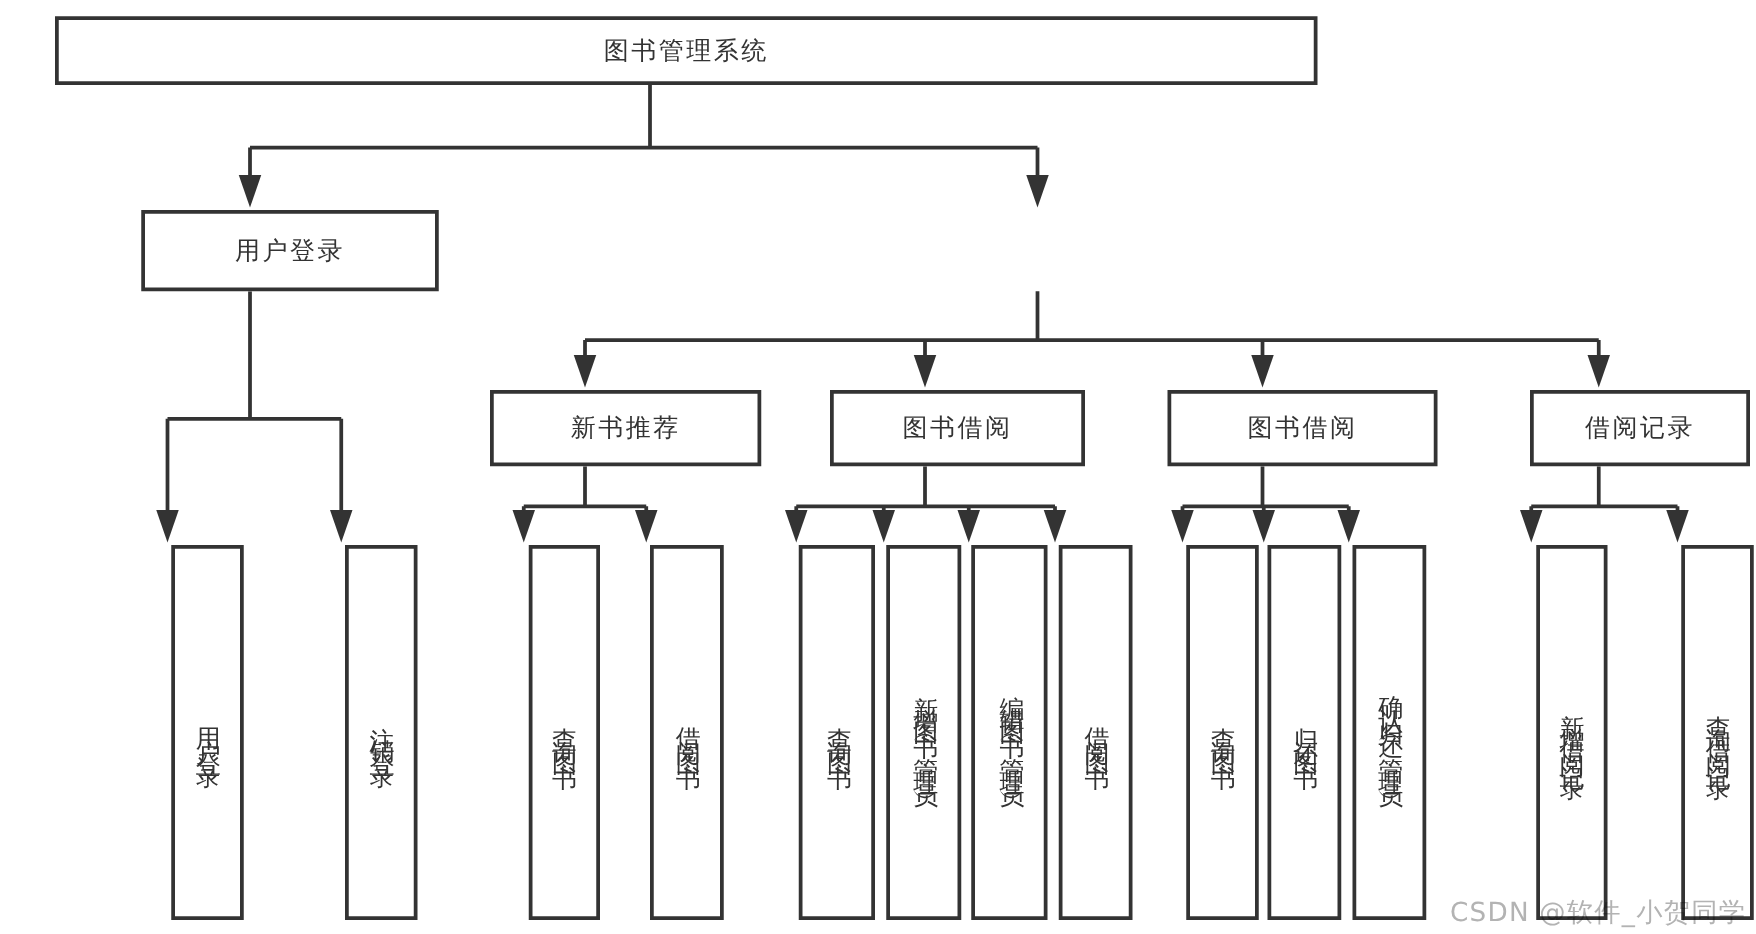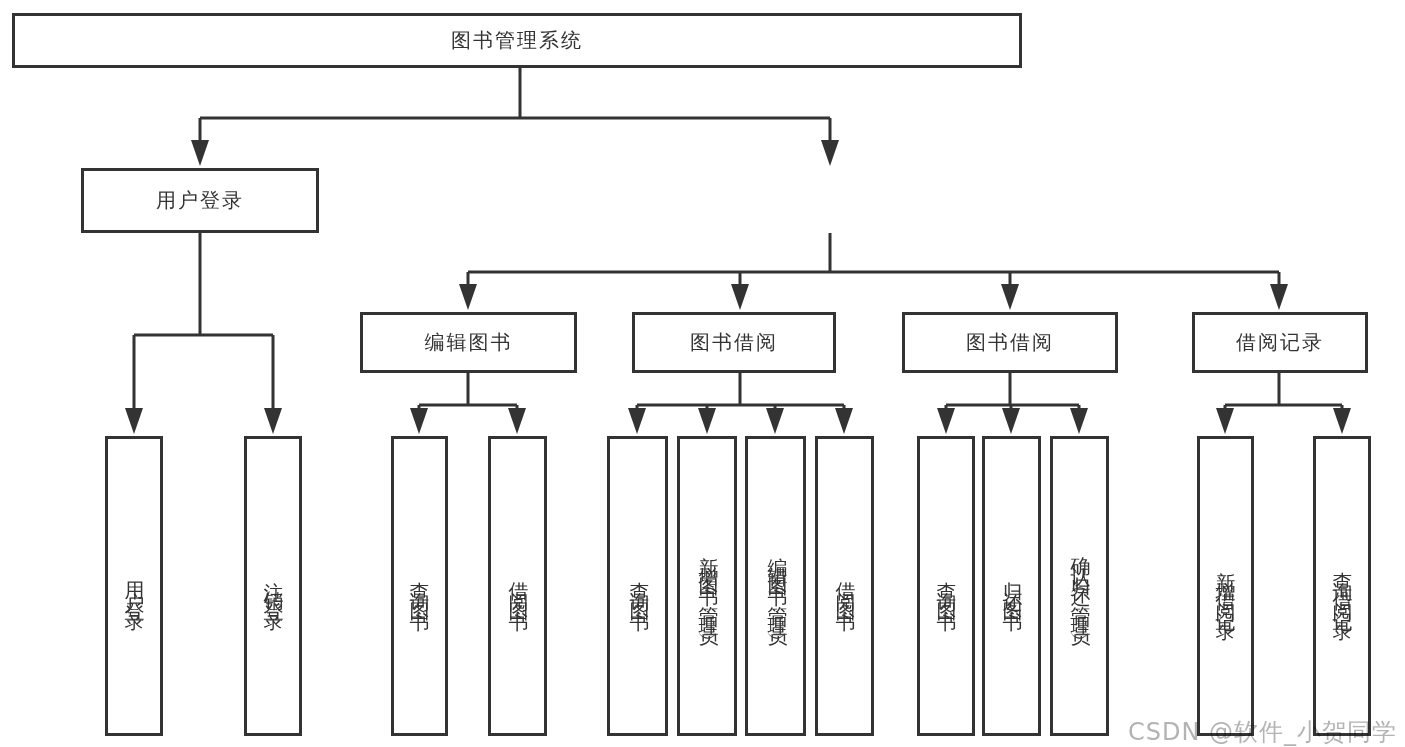--- a/index.html
+++ b/index.html
@@ -25,35 +25,36 @@
     box-sizing:border-box;
     border:3px solid var(--line);
     background:var(--box-fill);
     color:var(--text);
     display:flex;
     align-items:center;
     justify-content:center;
     font-size:20px;
     letter-spacing:2px;
     white-space:nowrap;
+    margin-left:32px;
   }
   .vbox{
     display:block;
     writing-mode:vertical-rl;
     text-align:center;
     letter-spacing:10px;
     line-height:50px;
     font-size:20px;
     white-space:normal;
   }
   .watermark{
     position:absolute;
     top:716px;
     right:8px;
-    font-size:24px;
+    font-size:21px;
     color:var(--watermark);
     letter-spacing:1px;
     mix-blend-mode:multiply;
     z-index:5;
     white-space:nowrap;
   }
 </style>
 </head>
 <body>
 
@@ -92,21 +93,21 @@
 
     <path d="M1279 373 V405 M1225 405 H1342 M1225 405 V412 M1342 405 V412"></path>
     <polygon points="1216,408 1234,408 1225,434"></polygon>
     <polygon points="1333,408 1351,408 1342,434"></polygon>
   </svg>
 
   <div class="box" style="left:12px;top:13px;width:1010px;height:55px">图书管理系统</div>
 
   <div class="box" style="left:81px;top:168px;width:238px;height:65px">用户登录</div>
 
-  <div class="box" style="left:360px;top:312px;width:217px;height:61px">编辑图书</div>
+  <div class="box" style="left:360px;top:312px;width:217px;height:61px">新书推荐</div>
   <div class="box" style="left:632px;top:312px;width:204px;height:61px">图书借阅</div>
   <div class="box" style="left:902px;top:312px;width:216px;height:61px">图书借阅</div>
   <div class="box" style="left:1192px;top:312px;width:176px;height:61px">借阅记录</div>
 
   <div class="box vbox" style="left:105px;top:436px;width:58px;height:300px">用户登录</div>
   <div class="box vbox" style="left:244px;top:436px;width:58px;height:300px">注销登录</div>
 
   <div class="box vbox" style="left:391px;top:436px;width:57px;height:300px">查询图书</div>
   <div class="box vbox" style="left:488px;top:436px;width:59px;height:300px">借阅图书</div>
 

